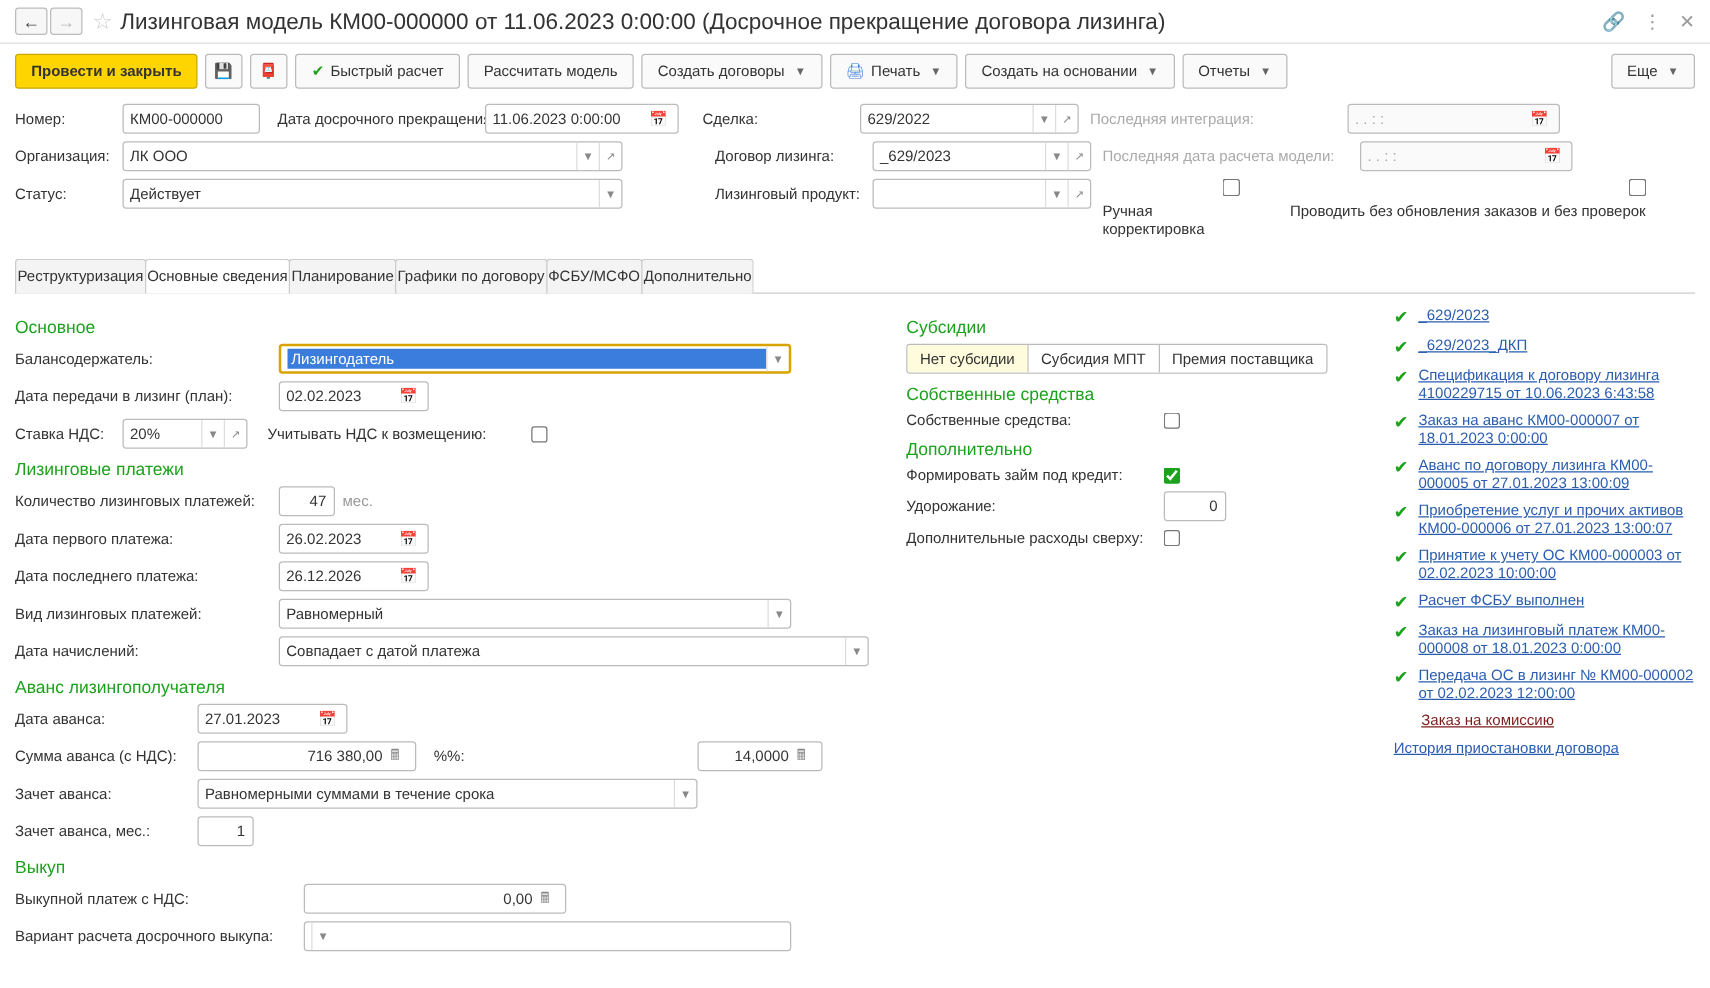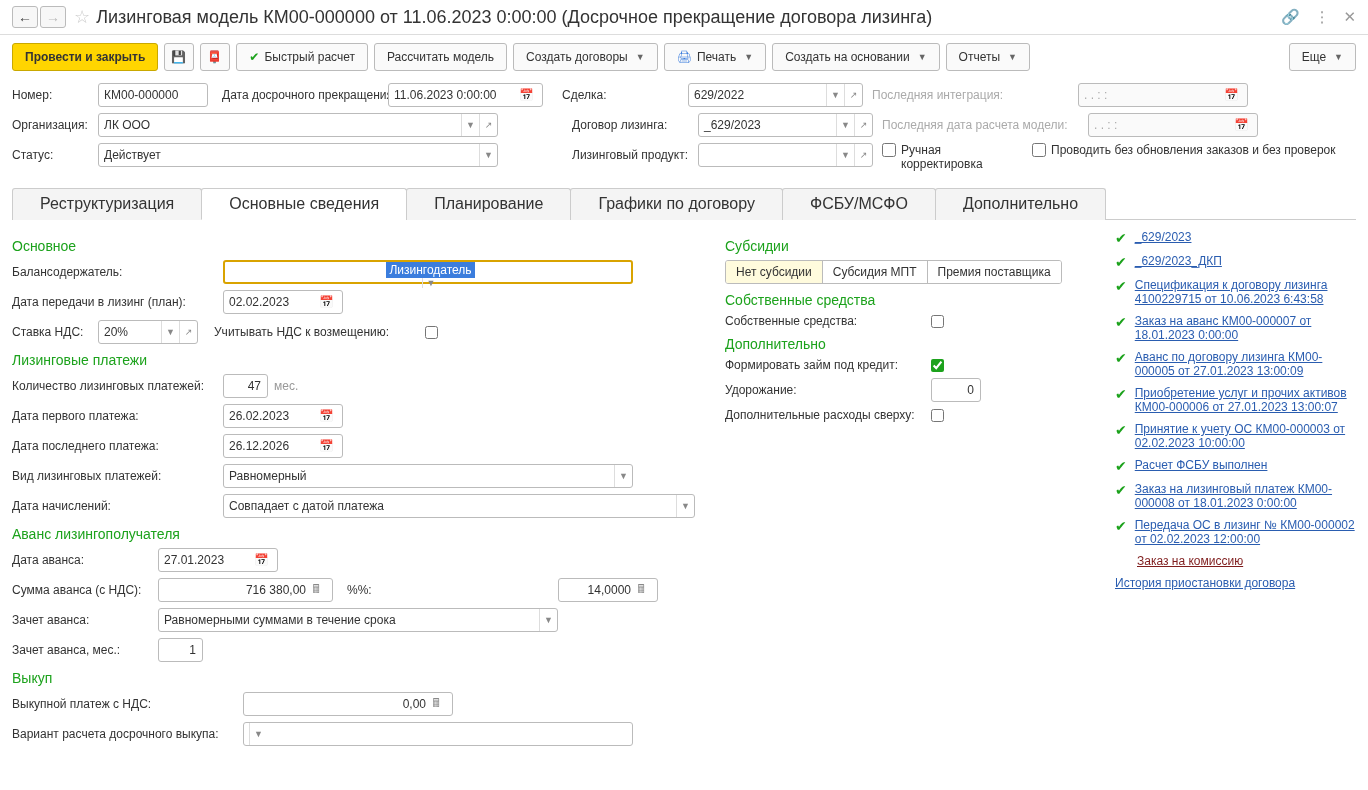--- a/index.html
+++ b/index.html
@@ -19,33 +19,33 @@
 .form-area { padding: 4px 12px; }
 .form-row { display: flex; align-items: flex-start; margin-bottom: 6px; }
 .form-col { display: flex; align-items: center; gap: 6px; }
 .form-col.muted label, .form-col.muted .input { color: #aaa; }
 label { color: #333; white-space: nowrap; }
 .input { height: 24px; border: 1px solid #bbb; border-radius: 3px; padding: 0 5px; background: #fff; font-size: 12px; display: flex; align-items: center; }
 .input.dd { padding-right: 0; }
 .input .val { flex: 1; }
 .input .arrow, .input .ext { width: 18px; text-align: center; color: #888; border-left: 1px solid #ddd; cursor: pointer; height: 100%; display: flex; align-items: center; justify-content: center; font-size: 9px; }
 .input .cal { width: 20px; text-align: center; color: #888; cursor: pointer; }
-.chk { display: flex; align-items: flex-start; gap: 5px; }
+.chk { display: flex; align-items: flex-end; gap: 5px; flex-direction: column; }
 .chk input { width: 14px; height: 14px; }
 .tabs { display: flex; border-bottom: 1px solid #ccc; margin: 6px 12px 0 12px; }
-.tab { padding: 6px 27px; border: 1px solid #ccc; border-bottom: none; background: #f4f4f4; border-radius: 3px 3px 0 0; margin-right: -1px; cursor: pointer; font-size: 16px; position: relative; top: 1px; }
+.tab { padding: 6px 1px; border: 1px solid #ccc; border-bottom: none; background: #f4f4f4; border-radius: 3px 3px 0 0; margin-right: -1px; cursor: pointer; font-size: 12px; position: relative; top: 1px; }
 .tab.active { background: #fff; border-bottom: 1px solid #fff; }
 .content { padding: 10px 12px; display: flex; gap: 30px; }
 .left-col { flex: 0 0 640px; }
 .mid-col { flex: 0 0 360px; }
 .right-col { flex: 1; }
 .section-hdr { color: #1ca21c; font-size: 14px; margin: 8px 0 6px 0; }
 .field-row { display: flex; align-items: center; margin-bottom: 6px; gap: 6px; }
 .field-row label { width: 205px; }
-.input.highlight { border: 2px solid #d9a300; flex-direction: column; }
+.input.highlight { border: 2px solid #d9a300; }
 .input.highlight .val { background: #3b7ddd; color: #fff; padding: 1px 3px; }
 .toggle-group { display: inline-flex; border: 1px solid #bbb; border-radius: 3px; overflow: hidden; }
 .toggle-group .opt { padding: 4px 10px; border-right: 1px solid #bbb; cursor: pointer; background: #fff; font-size: 12px; }
 .toggle-group .opt:last-child { border-right: none; }
 .toggle-group .opt.active { background: #fffbdd; font-weight: normal; }
 .right-links { font-size: 12px; }
 .right-links .link-row { display: flex; align-items: flex-start; gap: 8px; margin-bottom: 8px; }
 .right-links .chk-icon { color: #1ca21c; font-size: 14px; flex-shrink: 0; }
 .right-links a { color: #2a5db0; text-decoration: underline; cursor: pointer; }
 .right-links a.standalone { display: block; margin: 6px 0 0 0; }

